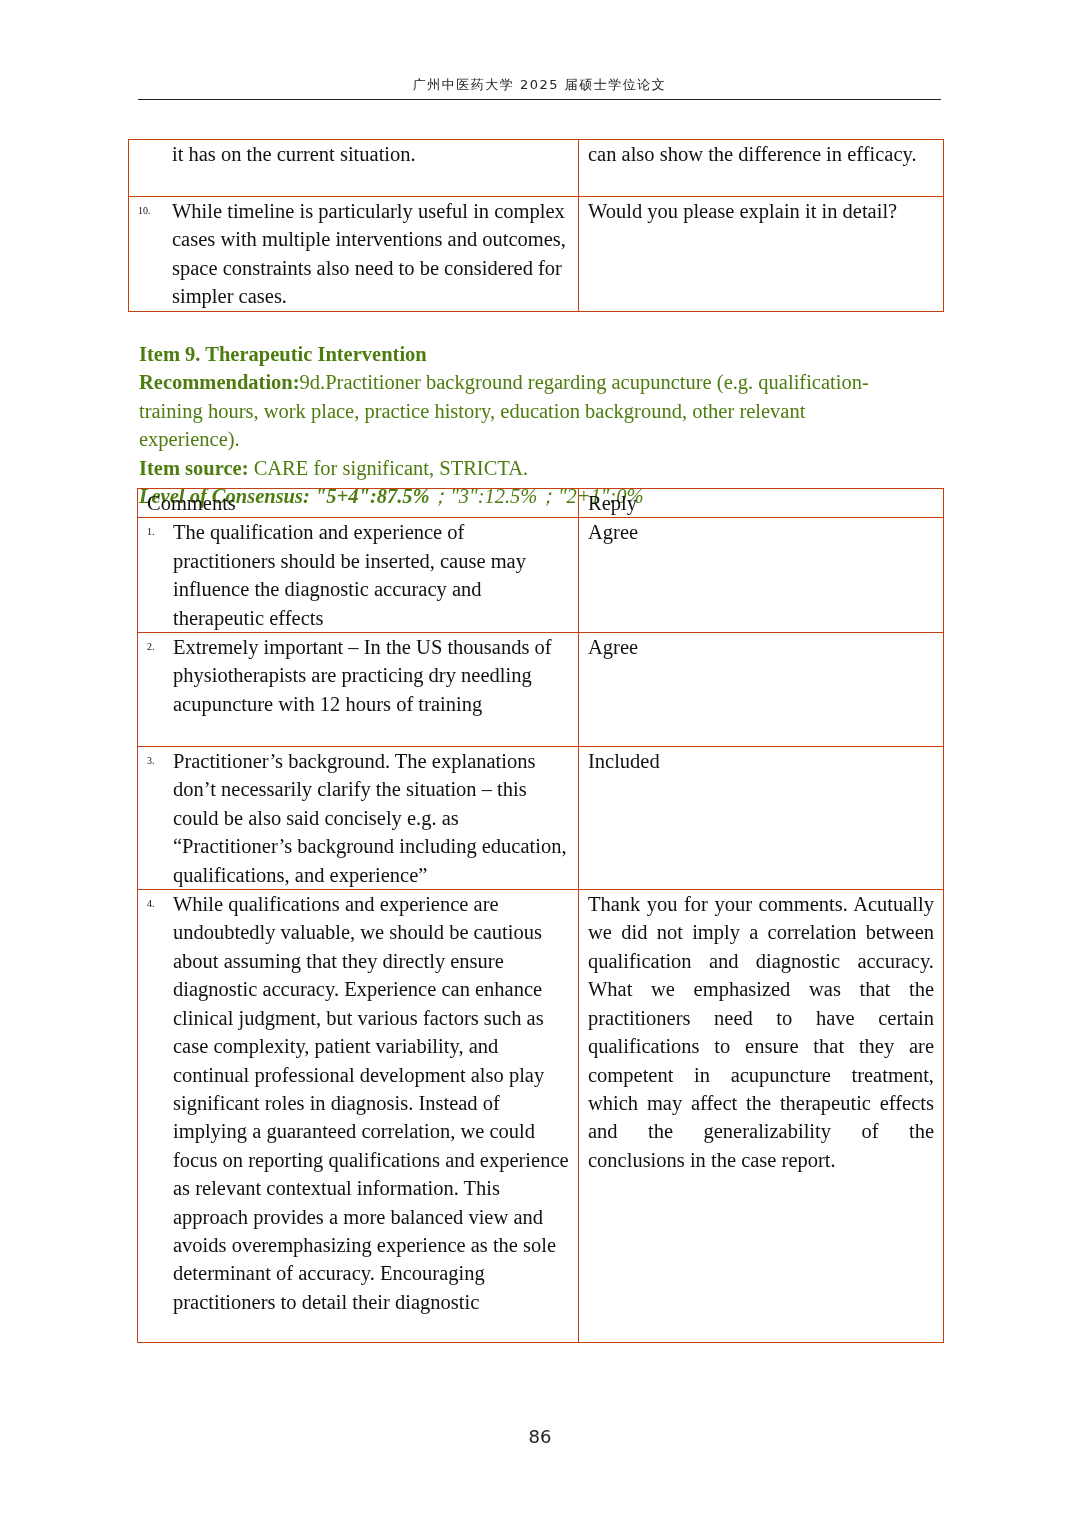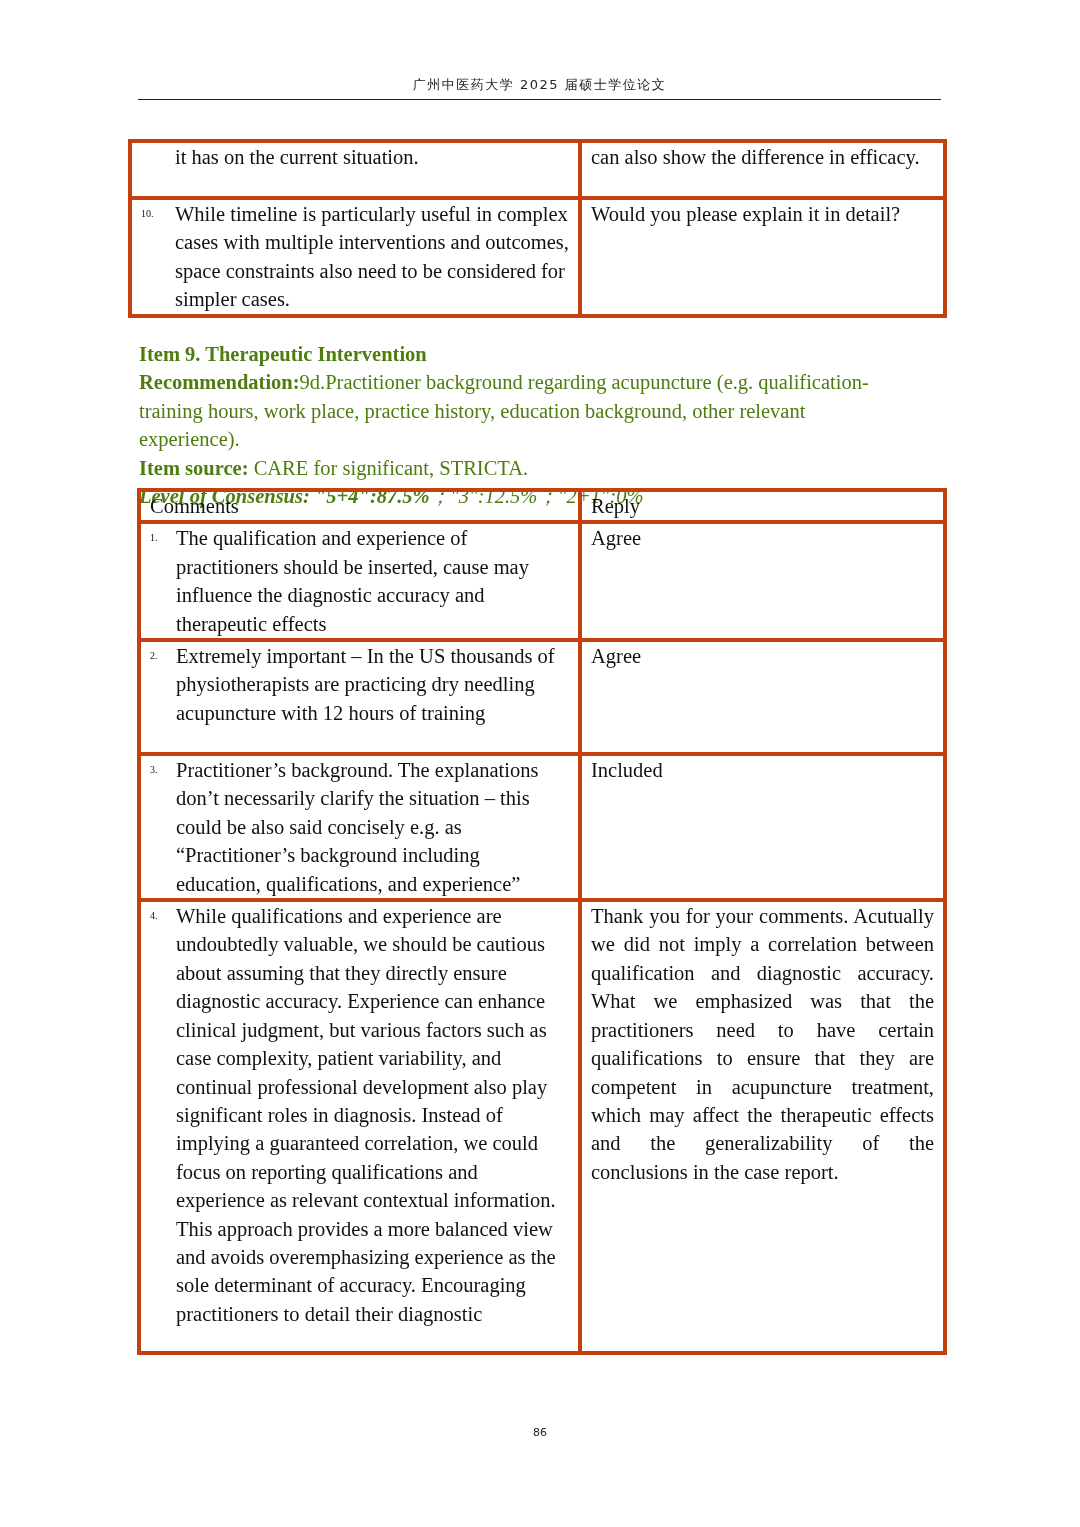--- a/index.html
+++ b/index.html
@@ -4,35 +4,35 @@
 <style>
   html, body { margin: 0; padding: 0; background: #ffffff; }
   body { width: 1080px; height: 1527px; position: relative; overflow: hidden; color: #111; }
   .running-header {
     position: absolute; left: 138px; top: 76px; width: 803px; text-align: center;
     font-family: "DejaVu Sans", sans-serif; font-size: 13px; letter-spacing: 1.5px; color: #222;
   }
   .header-rule { position: absolute; left: 138px; top: 99px; width: 803px; height: 0; border-top: 1.3px solid #222; }
 
   table.doc { position: absolute; border-collapse: collapse; table-layout: fixed; font-family: "Liberation Serif", "DejaVu Serif", serif; font-size: 20.5px; line-height: 28.4px; color: #111; }
-  table.doc td { border: 4px solid #c2410c; vertical-align: top; padding: 0 9px 0 9px; }
+  table.doc td { border: 1px solid #c2410c; vertical-align: top; padding: 0 9px 0 9px; }
   .num { display: inline-block; font-size: 10px; width: 26px; vertical-align: top; }
   .num-wide { width: 34px; }
   .cell-with-num { display: flex; }
   .cell-with-num .txt { flex: 1; }
   .justify { text-align: justify; text-align-last: left; }
 
   #table1 { left: 128px; top: 139px; width: 815px; }
   #table2 { left: 137px; top: 488px; width: 806px; padding-left: 16px; }
 
   .section { position: absolute; left: 139px; top: 340px; width: 800px; font-family: "Liberation Serif", "DejaVu Serif", serif; font-size: 20.5px; line-height: 28.4px; color: #4d7c0f; }
   .section b { font-weight: bold; }
   .line { white-space: nowrap; font-style: italic; }
 
-  .page-number { position: absolute; left: 0; width: 1080px; top: 1426px; text-align: center; font-family: "DejaVu Sans", sans-serif; font-size: 11px; color: #222; }
+  .page-number { position: absolute; left: 0; width: 1080px; top: 1426px; text-align: center; font-family: "DejaVu Sans", sans-serif; font-size: 18px; color: #222; }
 </style>
 </head>
 <body>
 
 <div class="running-header">广州中医药大学 2025 届硕士学位论文</div>
 <div class="header-rule"></div>
 
 <table class="doc" id="table1">
   <colgroup>
       <col style="width:450px">

